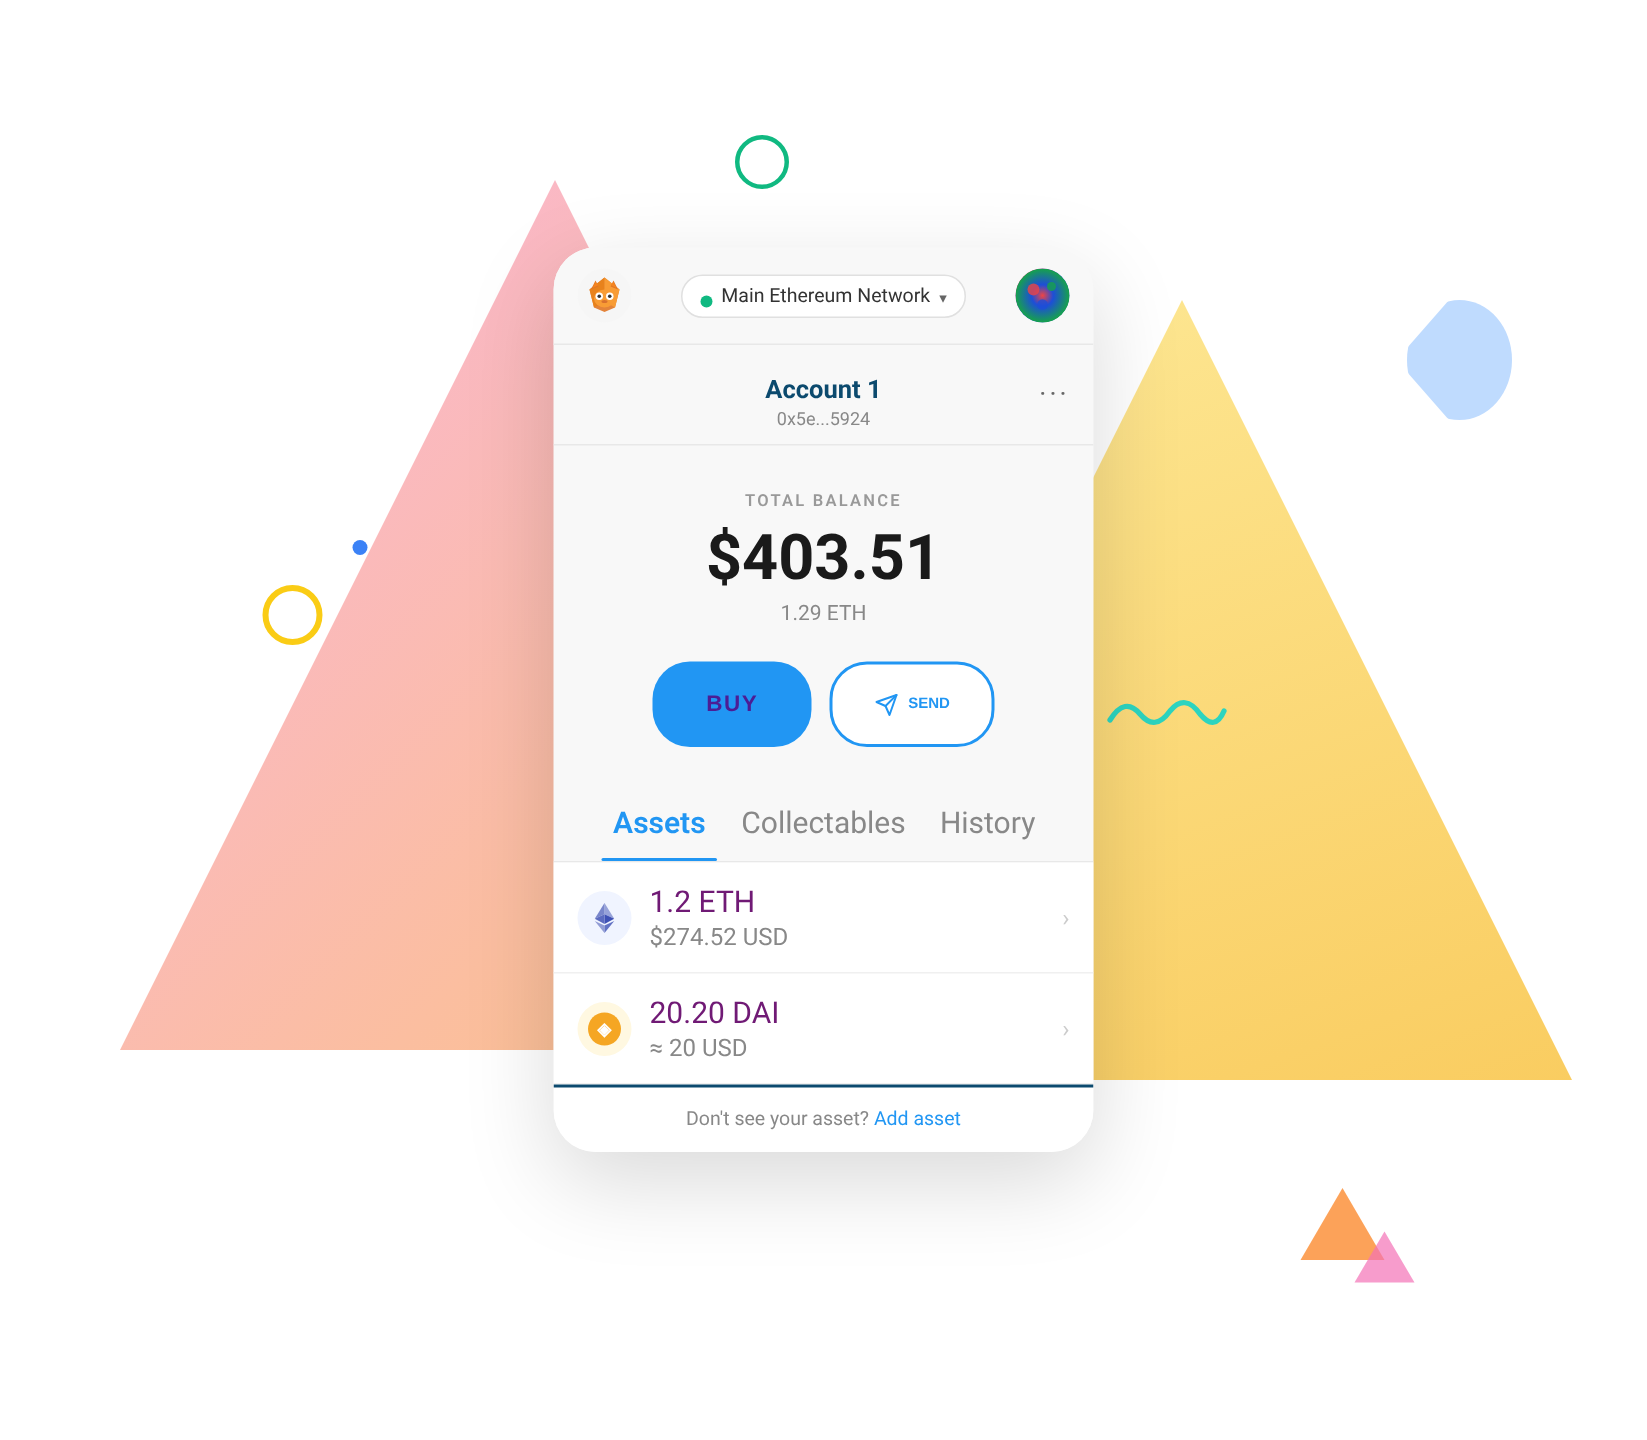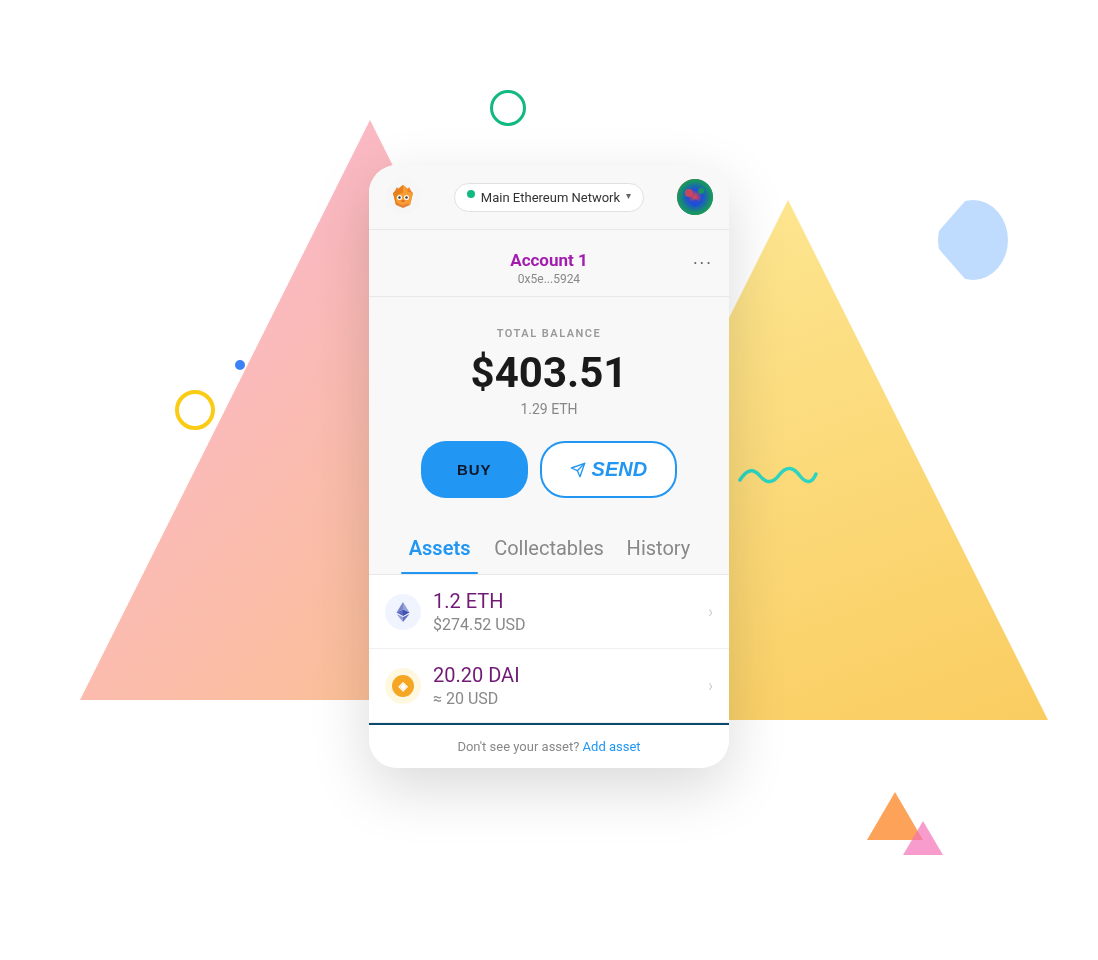--- a/index.html
+++ b/index.html
@@ -145,21 +145,21 @@
       border-bottom: 1px solid #e8e8e8;
     }
 
     .metamask-fox {
       width: 36px;
       height: 36px;
     }
 
     .network-selector {
       display: flex;
-      align-items: flex-start;
+      align-items: flex-end;
       gap: 6px;
       background: #fff;
       border: 1px solid #e0e0e0;
       border-radius: 20px;
       padding: 6px 12px;
       font-size: 13px;
       color: #333;
       cursor: pointer;
     }
 
@@ -199,21 +199,21 @@
       position: relative;
     }
 
     .account-info {
       text-align: center;
     }
 
     .account-name {
       font-size: 17px;
       font-weight: 700;
-      color: #a21caf;
+      color: #0c4a6e;
     }
 
     .account-address {
       font-size: 12px;
       color: #888;
       margin-top: 2px;
     }
 
     .more-options {
       position: absolute;
@@ -255,43 +255,42 @@
     }
 
     .action-buttons {
       display: flex;
       gap: 12px;
       justify-content: center;
     }
 
     .btn-buy {
       background: #2196f3;
-      color: #0f172a;
+      color: #4c1d95;
       border: none;
       border-radius: 25px;
       padding: 20px 36px;
       font-size: 15px;
       font-weight: 700;
       letter-spacing: 1px;
       cursor: pointer;
     }
 
     .btn-send {
       background: white;
       color: #2196f3;
       border: 2px solid #2196f3;
       border-radius: 25px;
       padding: 12px 28px;
-      font-size: 20px;
+      font-size: 10px;
       font-weight: 600;
       cursor: pointer;
       display: flex;
       align-items: center;
       gap: 6px;
-      font-style: italic;
     }
 
     .send-icon {
       width: 16px;
       height: 16px;
     }
 
     
     .tabs {
       display: flex;

